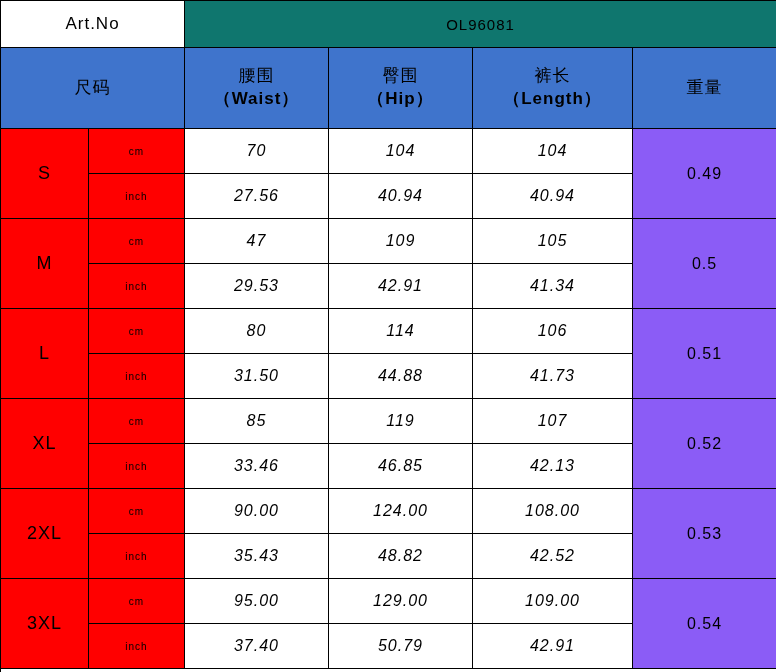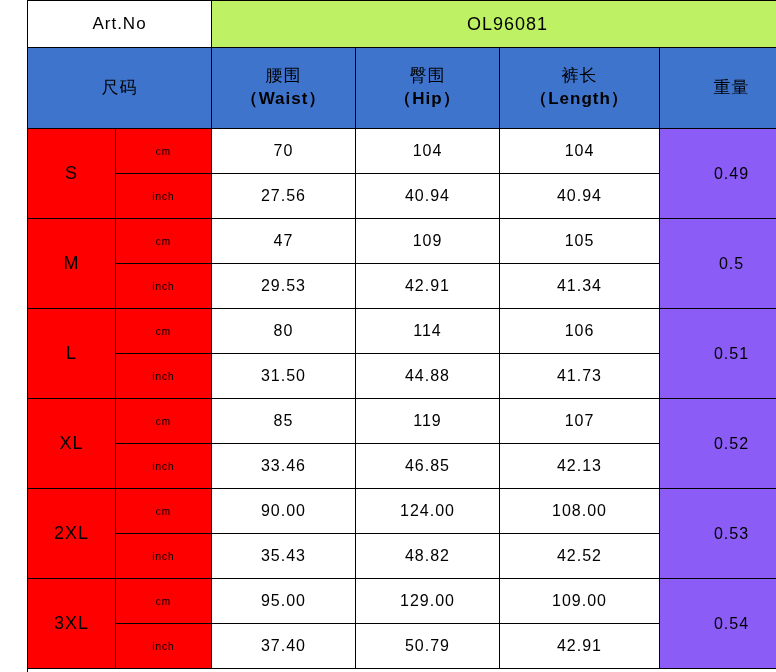--- a/index.html
+++ b/index.html
@@ -11,21 +11,20 @@
     width: 776px;
     height: 672px;
     font-family: "Liberation Sans", sans-serif;
     overflow: hidden;
   }
   .sheet {
     width: 776px;
     height: 672px;
     position: relative;
     box-sizing: border-box;
-    padding-left: 27px;
   }
   table.size-table {
     border-collapse: collapse;
     width: 776px;
     table-layout: fixed;
   }
   table.size-table td {
     border: 1px solid #000000;
     text-align: center;
     vertical-align: middle;
@@ -35,22 +34,22 @@
   }
 
   
   .artno-label {
     background: #ffffff;
     font-size: 17px;
     height: 44px;
     letter-spacing: 1px;
   }
   .artno-value {
-    background: #bef264;
-    font-size: 18px;
+    background: #0f766e;
+    font-size: 15px;
     height: 44px;
     letter-spacing: 1px;
   }
 
   
   .hdr-blue {
     background: #3f74cc;
     font-size: 17px;
     height: 78px;
     line-height: 1.35;
@@ -70,20 +69,21 @@
     font-size: 10px;
     height: 42px;
     letter-spacing: 1px;
     margin-left: 28px;
   }
   .val-cell {
     background: #ffffff;
     font-size: 16px;
     height: 42px;
     letter-spacing: 1px;
+    font-style: italic;
   }
   .weight-cell {
     background: #8b5cf6;
     font-size: 16px;
     letter-spacing: 1px;
   }
 
   
   .footer-row td {
     background: #ffffff;

